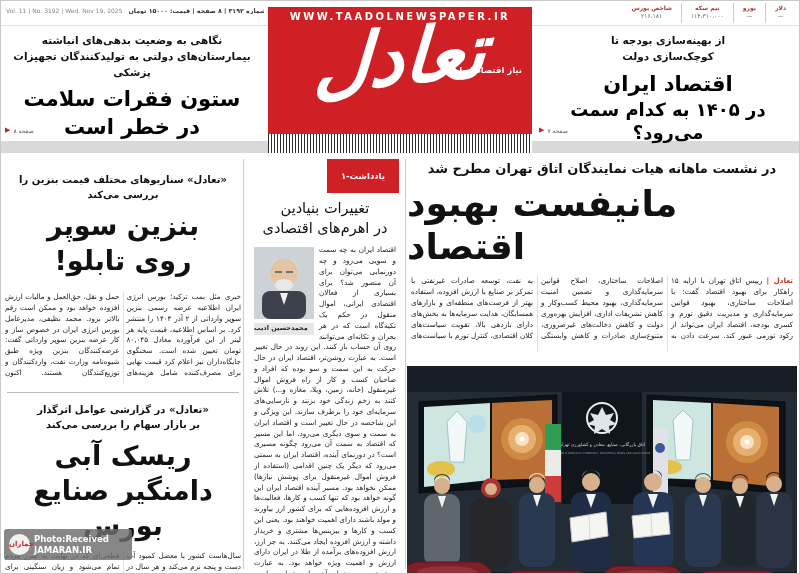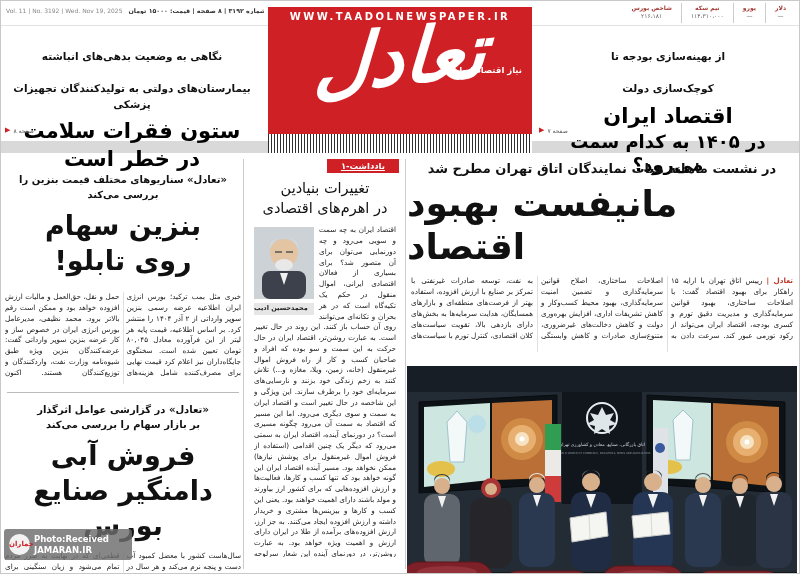--- a/index.html
+++ b/index.html
@@ -24,21 +24,21 @@
   .site-url{font-size:10px;font-weight:bold;letter-spacing:2.5px;color:#fff;direction:ltr;
             margin-top:4px;font-family:"DejaVu Sans",sans-serif;}
   .logo-callig{font-size:76px;font-weight:bold;font-style:italic;color:#fff;line-height:1.05;
                transform:skewX(-8deg) rotate(-5deg);margin-top:-4px;}
   .tagline{position:absolute;right:10px;top:58px;font-size:8.5px;color:#fff;font-weight:bold;}
   .barcode{position:absolute;left:267px;top:109px;width:264px;height:19px;background:
            repeating-linear-gradient(90deg,#2e2e2e 0 1px,#ffffff 1px 3px);z-index:6;}
   .promo{position:absolute;top:8px;width:262px;text-align:center;}
   .promo-left{left:0;}
   .promo-right{left:536px;}
-  .promo-kicker{font-size:10.5px;font-weight:bold;line-height:1.5;color:#111;margin-top:16px;}
+  .promo-kicker{font-size:10.5px;font-weight:bold;line-height:1.5;color:#111;}
   .promo-title{font-size:21px;font-weight:900;line-height:1.3;margin-top:6px;color:#000;}
   .promo-title.small{font-size:18px;}
   .page-marker{position:absolute;display:flex;direction:ltr;gap:3px;align-items:center;z-index:7;}
   .marker-left{left:4px;top:102px;}
   .marker-right{left:538px;top:102px;}
   .tri{color:#cf2026;font-size:7px;line-height:1;}
   .marker-label{font-size:6px;color:#555;}
   
   .main{position:absolute;top:152px;left:0;right:0;bottom:0;}
   .vdiv{position:absolute;top:6px;bottom:4px;width:1px;background:#ccc;}
@@ -47,22 +47,22 @@
   
   .lead{position:absolute;left:406px;top:0;width:390px;height:340px;}
   .lead-kicker{text-align:center;font-size:13px;font-weight:bold;margin-top:8px;}
   .lead-title{text-align:left;font-size:36px;font-weight:900;margin-top:6px;line-height:1.2;}
   .lead-body{margin:8px 4px 0;column-count:3;column-gap:8px;column-rule:1px solid #e0e0e0;
              font-size:7.2px;line-height:1.52;text-align:justify;height:76px;overflow:hidden;color:#222;}
   .red-inline{color:#c0392b;font-weight:bold;}
   .photo-wrap{margin-top:14px;width:390px;height:244px;background:#222b33;}
   
   .note{position:absolute;left:246px;top:0;width:156px;height:420px;overflow:hidden;}
-  .note-tab{background:#cf2026;color:#fff;font-size:8.5px;font-weight:bold;padding:2px 14px;
-            display:inline-block;margin:6px 4px 0 0;text-decoration:underline;}
+  .note-tab{background:#cf2026;color:#fff;font-size:8.5px;font-weight:bold;padding:12px 14px;
+            display:inline-block;margin:6px 4px 0 0;}
   .note-title{text-align:center;font-size:14.5px;font-weight:400;line-height:1.35;margin-top:6px;}
   .note-body{margin:7px 7px 0;font-size:7.2px;line-height:1.5;text-align:justify;height:332px;
              overflow:hidden;color:#222;}
   .portrait{float:left;width:60px;margin:2px 5px 2px 0;}
   .portrait-caption{background:#e6e6e6;font-size:6.5px;font-weight:bold;text-align:left;
                     padding:1px 0;color:#222;}
   
   .leftcol{position:absolute;left:4px;top:0;width:236px;height:420px;}
   .story-a{position:absolute;top:0;left:0;right:0;height:238px;}
   .story-b{position:absolute;top:242px;left:0;right:0;bottom:0;}
@@ -297,32 +297,32 @@
           </svg>
           <span class="portrait-caption" style="display:block;">محمدحسین ادیب</span>
         </span>
         <span>اقتصاد ایران به چه سمت و سویی می‌رود و چه دورنمایی می‌توان برای آن متصور شد؟ برای بسیاری از فعالان اقتصادی ایرانی، اموال منقول در حکم یک تکیه‌گاه است که در هر بحران و تکانه‌ای می‌توانند روی آن حساب باز کنند. این روند در حال تغییر است. به عبارت روشن‌تر، اقتصاد ایران در حال حرکت به این سمت و سو بوده که افراد و صاحبان کسب و کار از راه فروش اموال غیرمنقول (خانه، زمین، ویلا، مغازه و...) تلاش کنند به زخم زندگی خود بزنند و نارسایی‌های سرمایه‌ای خود را برطرف سازند. این ویژگی و این شاخصه در حال تغییر است و اقتصاد ایران به سمت و سوی دیگری می‌رود. اما این مسیر که اقتصاد به سمت آن می‌رود چگونه مسیری است؟ در دورنمای آینده، اقتصاد ایران به سمتی می‌رود که دیگر یک چنین اقدامی (استفاده از فروش اموال غیرمنقول برای پوشش نیازها) ممکن نخواهد بود. مسیر آینده اقتصاد ایران این گونه خواهد بود که تنها کسب و کارها، فعالیت‌ها و ارزش افزوده‌هایی که برای کشور ارز بیاورند و مولد باشند دارای اهمیت خواهند بود. یعنی این کسب و کارها و بیزینس‌ها مشتری و خریدار داشته و ارزش افزوده ایجاد می‌کنند. به جز ارز، ارزش افزوده‌های برآمده از طلا در ایران دارای ارزش و اهمیت ویژه خواهد بود. به عبارت روشن‌تر، در دورنمای آینده این شعار سرلوحه فعالیت‌های اقتصادی قرار می‌گیرد.</span>
       </div>
     </div>
 
     <div class="leftcol">
       <div class="story-a">
         <div class="s-kicker">«تعادل» سناریوهای مختلف قیمت بنزین را بررسی می‌کند</div>
-        <div class="s-title">بنزین سهام</div>
+        <div class="s-title">بنزین سوپر</div>
         <div class="s-title" style="margin-top:0;">روی تابلو!</div>
         <div class="s-body">
           <span>خبری مثل بمب ترکید؛ بورس انرژی ایران اطلاعیه عرضه رسمی بنزین سوپر وارداتی از ۲ آذر ۱۴۰۴ را منتشر کرد. بر اساس اطلاعیه، قیمت پایه هر لیتر از این فرآورده معادل ۸۰,۰۴۵ تومان تعیین شده است. سخنگوی جایگاه‌داران نیز اعلام کرد قیمت نهایی برای مصرف‌کننده شامل هزینه‌های حمل و نقل، حق‌العمل و مالیات ارزش افزوده خواهد بود و ممکن است رقم بالاتر برود. محمد نظیفی، مدیرعامل بورس انرژی ایران در خصوص ساز و کار عرضه بنزین سوپر وارداتی گفت: عرضه‌کنندگان بنزین ویژه طبق شیوه‌نامه وزارت نفت، واردکنندگان و توزیع‌کنندگان هستند. اکنون توزیع‌کنندگان، بنزین را به جایگاه‌داران عرضه می‌کنند و به دست مصرف‌کنندگان می‌رسد. امیدواریم زنجیره را تا مصرف‌کننده نهایی گسترش دهیم تا فرآیند بازار رقابتی آشکار شود. وی اظهار کرد: تفاوت بنیادین بورس انرژی و ساز و کار بازار در سایر روش‌هایی است که قیمت را بر اساس عرضه و تقاضا تعیین می‌کند و اطلاعیه عرضه احتمالا مبنای قیمتی را از سوی عرضه‌کننده اعلام خواهد کرد. </span>
           
         </div>
       </div>
       <div class="hdiv"></div>
       <div class="story-b">
         <div class="s-kicker">«تعادل» در گزارشی عوامل اثرگذار</div>
         <div class="s-kicker" style="margin-top:0;">بر بازار سهام را بررسی می‌کند</div>
-        <div class="s-title">فروش آبی</div>
+        <div class="s-title">ریسک آبی</div>
         <div class="s-title" style="margin-top:0;">دامنگیر صنایع بورس</div>
         <div class="s-body">
           <span>سال‌هاست کشور با معضل کمبود آب دست و پنجه نرم می‌کند و هر سال در فصول خاص سال (یعنی فصل تابستان) شاهد قطعی آب هستیم؛ قطعی‌ای که در نهایت به ضرر مردم تمام می‌شود و زیان سنگینی برای مردم و صنایع در پی دارد. نگاهی گذرا به شرایط آبی کشور نشان می‌دهد کماکان شرایط بسیار وخیم‌تر از سال‌های گذشته است و با وجود اینکه در فصل پاییز هستیم، رسانه‌های کشور...</span>
         </div>
       </div>
     </div>
 
     <div class="watermark">
       <div class="wm-logo">جماران</div>
       <div class="wm-text">

